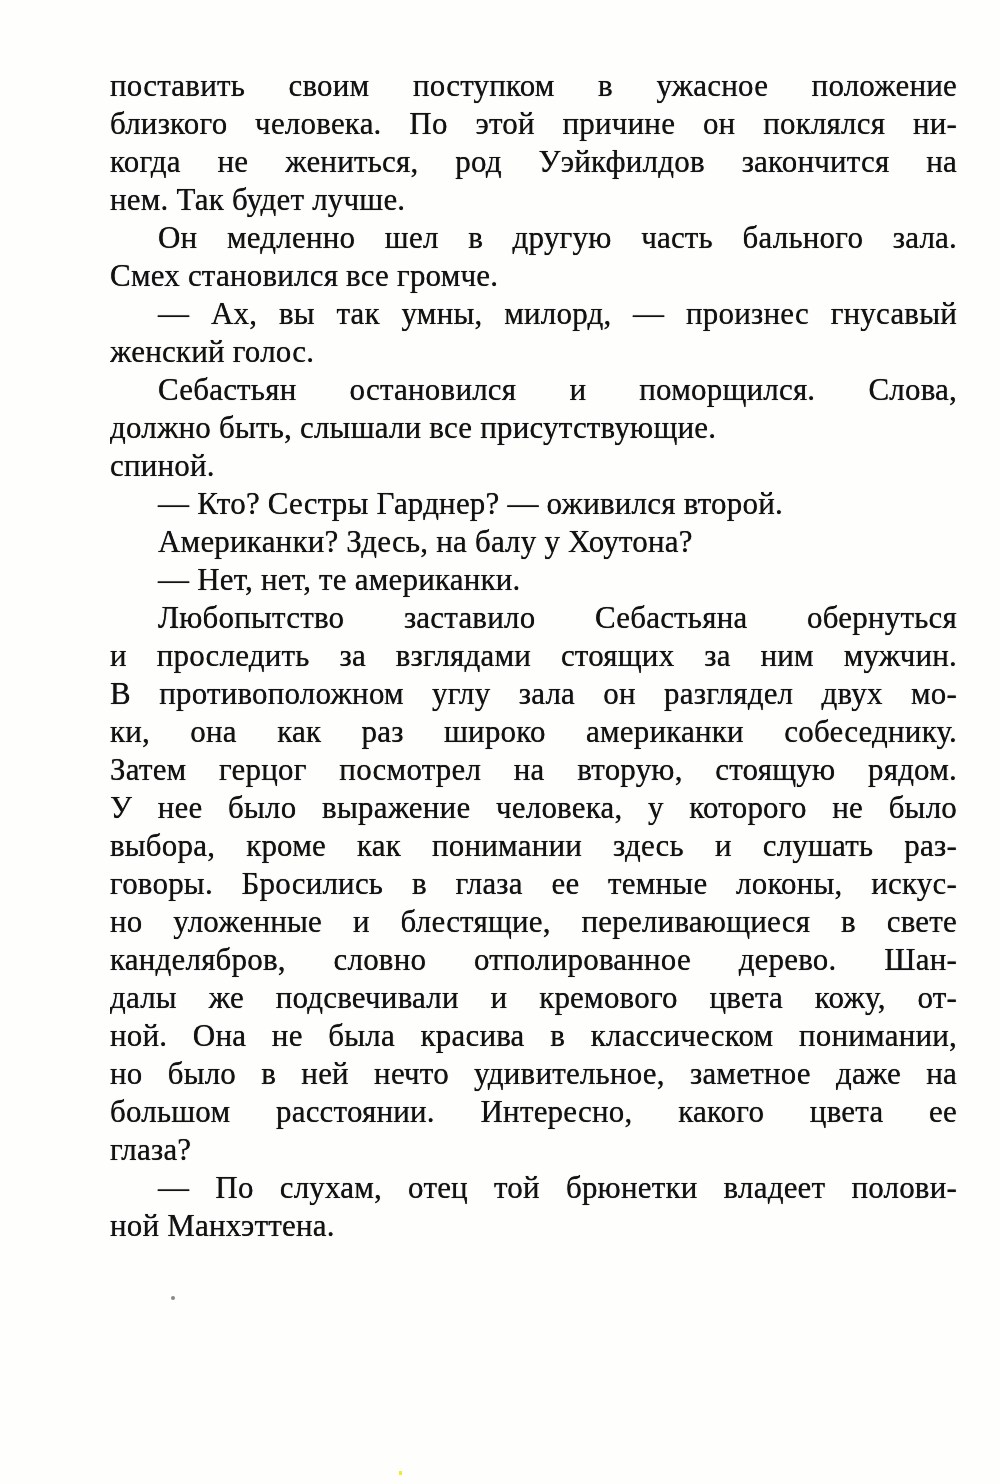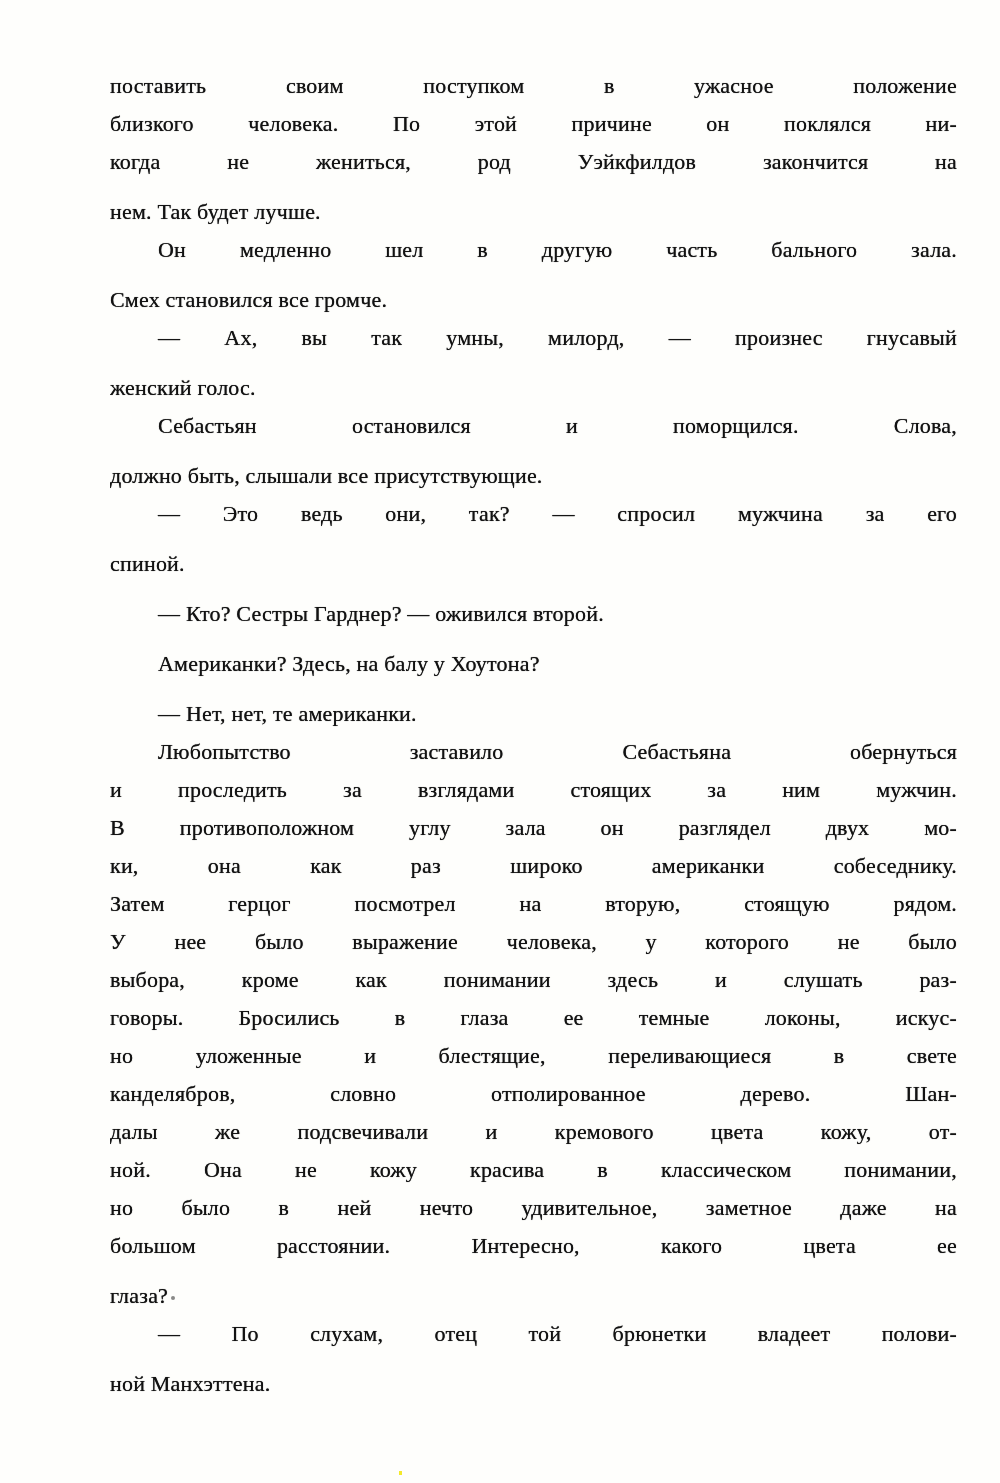--- a/index.html
+++ b/index.html
@@ -14,35 +14,34 @@
     overflow: hidden;
   }
   .text-block {
     position: absolute;
     left: 110px;
     top: 67px;
     width: 847px;
   }
   .line {
     font-family: "Liberation Serif", "DejaVu Serif", serif;
-    font-size: 22px;
+    font-size: 31px;
     line-height: 38px;
     height: 38px;
     color: #121212;
     overflow: hidden;
     text-shadow: 0 0 0.7px rgba(10,10,10,0.9);
     letter-spacing: 0.2px;
   }
   .line.justify {
     text-align: justify;
     text-align-last: justify;
   }
   .line.left {
     text-align: left;
-    margin-top: 12px;
   }
   .line.indent {
     padding-left: 48px;
   }
   .page-number {
     position: absolute;
     left: 110px;
     top: 1484px;
     width: 847px;
     text-align: center;
@@ -77,37 +76,36 @@
       <div class="line justify">поставить своим поступком в ужасное положение</div>
       <div class="line justify">близкого человека. По этой причине он поклялся ни-</div>
       <div class="line justify">когда не жениться, род Уэйкфилдов закончится на</div>
       <div class="line left">нем. Так будет лучше.</div>
       <div class="line justify indent">Он медленно шел в другую часть бального зала.</div>
       <div class="line left">Смех становился все громче.</div>
       <div class="line justify indent">— Ах, вы так умны, милорд, — произнес гнусавый</div>
       <div class="line left">женский голос.</div>
       <div class="line justify indent">Себастьян остановился и поморщился. Слова,</div>
       <div class="line left">должно быть, слышали все присутствующие.</div>
-      <div class="line justify indent">— Это ведь они, так? — спросил мужчина за его</div>
       <div class="line left">спиной.</div>
       <div class="line left indent">— Кто? Сестры Гарднер? — оживился второй.</div>
       <div class="line left indent">Американки? Здесь, на балу у Хоутона?</div>
       <div class="line left indent">— Нет, нет, те американки.</div>
       <div class="line justify indent">Любопытство заставило Себастьяна обернуться</div>
       <div class="line justify">и проследить за взглядами стоящих за ним мужчин.</div>
       <div class="line justify">В противоположном углу зала он разглядел двух мо-</div>
       <div class="line justify">ки, она как раз широко американки собеседнику.</div>
       <div class="line justify">Затем герцог посмотрел на вторую, стоящую рядом.</div>
       <div class="line justify">У нее было выражение человека, у которого не было</div>
       <div class="line justify">выбора, кроме как понимании здесь и слушать раз-</div>
       <div class="line justify">говоры. Бросились в глаза ее темные локоны, искус-</div>
       <div class="line justify">но уложенные и блестящие, переливающиеся в свете</div>
       <div class="line justify">канделябров, словно отполированное дерево. Шан-</div>
       <div class="line justify">далы же подсвечивали и кремового цвета кожу, от-</div>
-      <div class="line justify">ной. Она не кожу красива в классическом понимании,</div>
+      <div class="line justify">ной. Она не была красива в классическом понимании,</div>
       <div class="line justify">но было в ней нечто удивительное, заметное даже на</div>
       <div class="line justify">большом расстоянии. Интересно, какого цвета ее</div>
       <div class="line left">глаза?</div>
       <div class="line justify indent">— По слухам, отец той брюнетки владеет полови-</div>
       <div class="line left">ной Манхэттена.</div>
     </div>
 
   <div class="page-number">16</div>
 
   <div class="speck-dot"></div>

